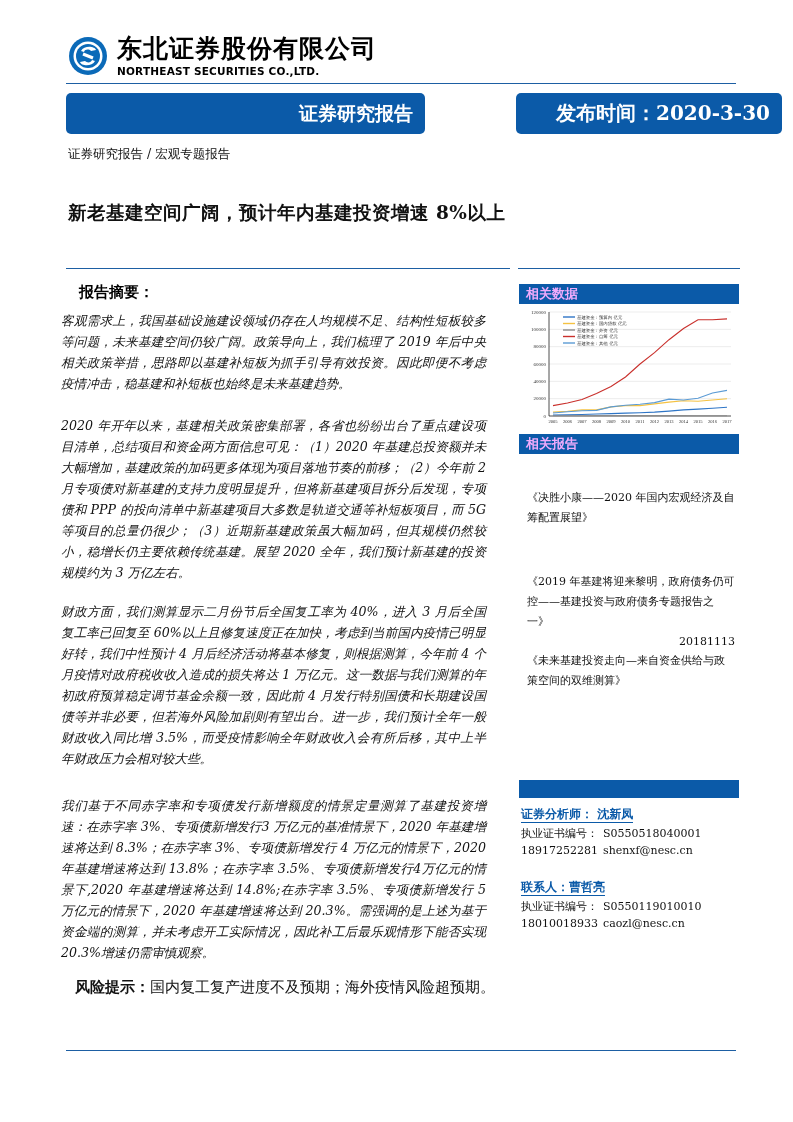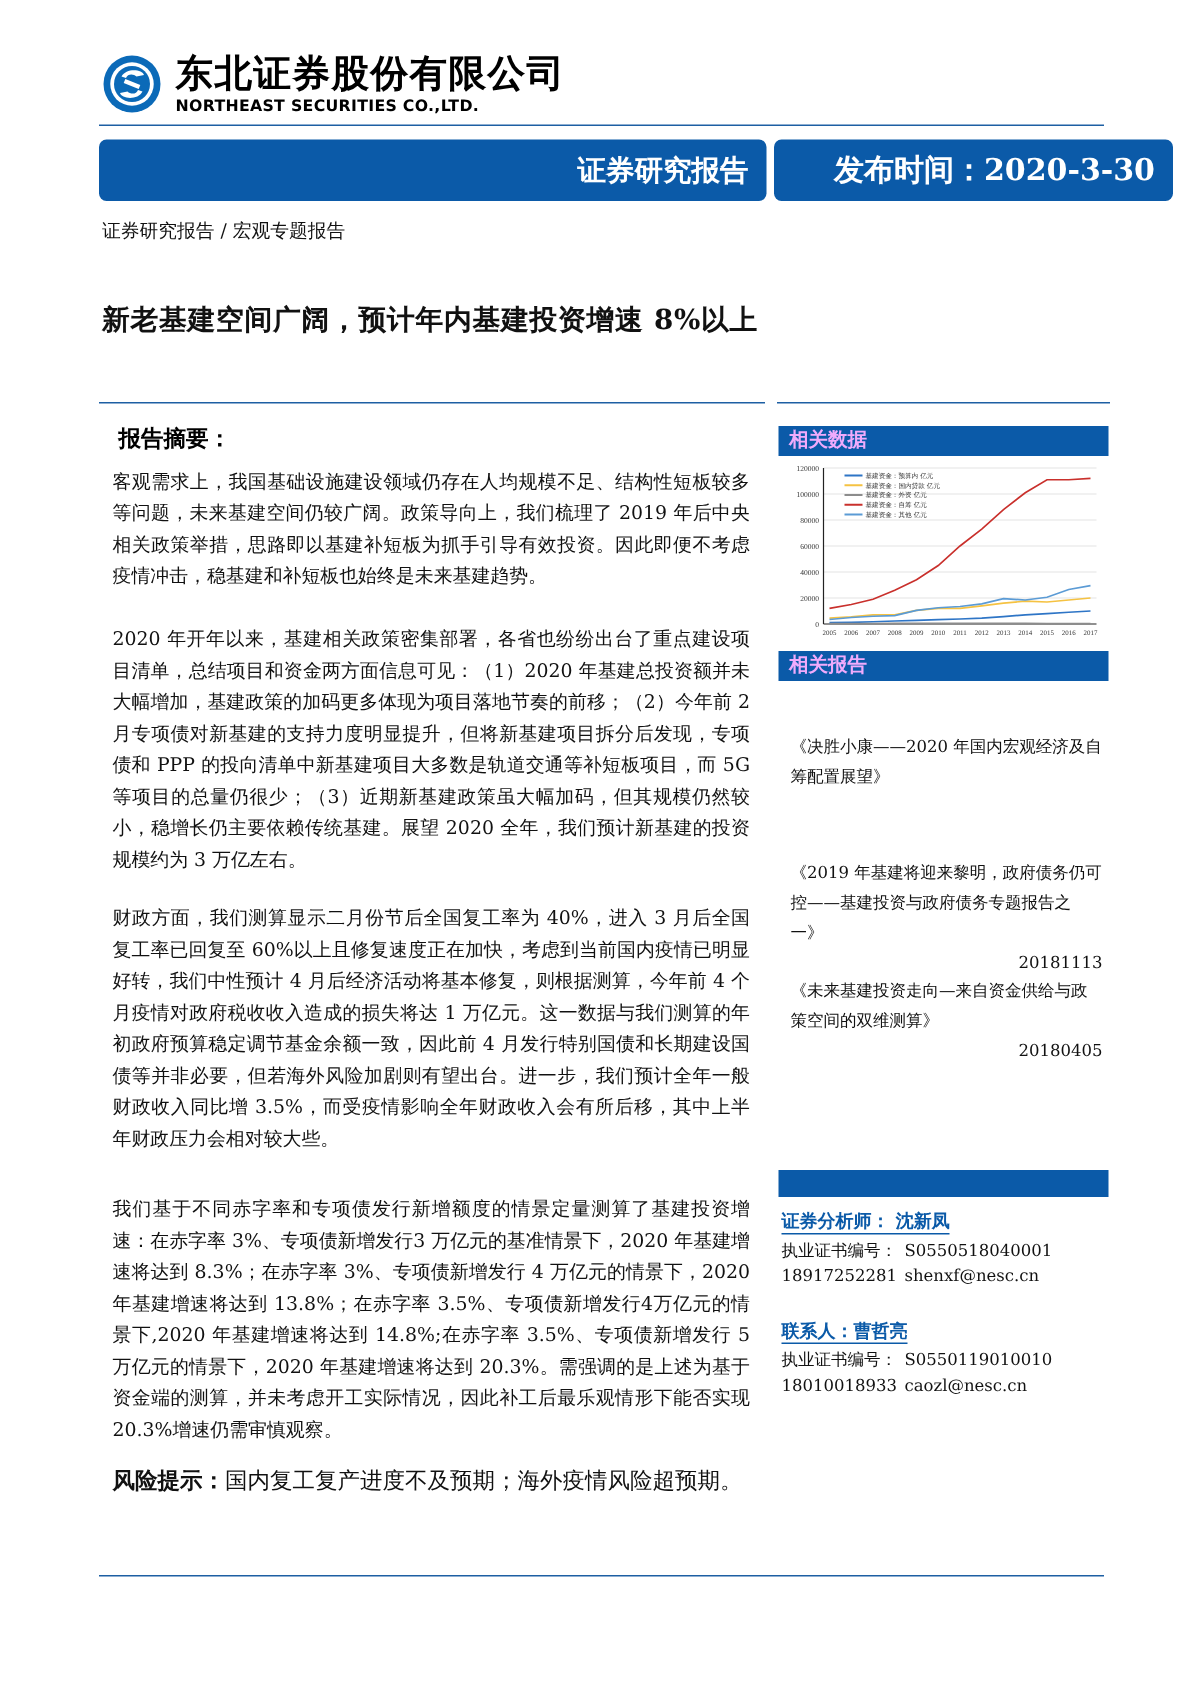--- a/index.html
+++ b/index.html
@@ -5,33 +5,33 @@
   * { box-sizing: border-box; margin: 0; padding: 0; }
   html, body { width: 793px; height: 1122px; background: #ffffff; overflow: hidden; }
   body { position: relative; font-family: "DejaVu Serif", "Liberation Serif", serif; color: #111; }
 
   .logo { position: absolute; left: 68px; top: 36px; width: 40px; height: 40px; }
   .logo-cn { position: absolute; left: 117px; top: 36px; font-family: "DejaVu Sans", sans-serif; font-weight: bold; font-size: 25px; letter-spacing: 1px; color: #000; line-height: 26px; }
   .logo-en { position: absolute; left: 117px; top: 65px; font-family: "DejaVu Sans", sans-serif; font-weight: bold; font-size: 10.5px; letter-spacing: 0.2px; color: #000; line-height: 12px; }
   .top-rule { position: absolute; left: 66px; top: 83px; width: 670px; height: 1px; background: #1d5fa3; }
 
   .banner { position: absolute; top: 93px; height: 41px; background: #0b5aa8; border-radius: 5px; color: #fff; font-weight: bold; display: flex; align-items: center; justify-content: flex-end; }
-  .banner-left { left: 66px; width: 445px; padding-right: 12px; font-size: 19px; padding-left: 32px; }
+  .banner-left { left: 66px; width: 359px; padding-right: 12px; font-size: 19px; padding-left: 32px; }
   .banner-right { left: 516px; width: 266px; padding-right: 12px; font-size: 20px; }
 
   .breadcrumb { position: absolute; left: 68px; top: 146px; font-size: 12.5px; color: #111; }
 
   .title { position: absolute; left: 68px; top: 200px; font-size: 18.5px; font-weight: bold; color: #111; letter-spacing: 0.5px; }
 
   .rule-left { position: absolute; left: 66px; top: 268px; width: 444px; height: 1px; background: #1d5fa3; }
   .rule-right { position: absolute; left: 518px; top: 268px; width: 222px; height: 1px; background: #1d5fa3; }
 
   .summary-h { position: absolute; left: 79px; top: 283px; font-size: 15px; font-weight: bold; color: #000; }
 
-  .main { position: absolute; left: 75px; width: 425px; font-size: 12.6px; line-height: 21px; text-align: justify; color: #111; }
+  .main { position: absolute; left: 61px; width: 425px; font-size: 12.6px; line-height: 21px; text-align: justify; color: #111; font-style: italic; }
   .p1 { top: 310px; }
   .p2 { top: 415px; }
   .p3 { top: 601px; }
   .p4 { top: 795px; }
   .risk { position: absolute; left: 75px; top: 978px; font-size: 15px; color: #111; }
   .risk b { font-weight: bold; }
 
   .bottom-rule { position: absolute; left: 66px; top: 1050px; width: 670px; height: 1px; background: #1d5fa3; }
 
   .side-head { position: absolute; left: 519px; width: 220px; height: 20px; background: #0b5aa8; color: #f0abfc; font-size: 13px; font-weight: bold; padding-left: 7px; line-height: 20px; }
@@ -148,21 +148,20 @@
 
 <div class="report r1">
   <span>《决胜小康——2020 年国内宏观经济及自筹配置展望》</span>
 </div>
 <div class="report r2">
   <span>《2019 年基建将迎来黎明，政府债务仍可控——基建投资与政府债务专题报告之一》</span>
   <span class="date">20181113</span>
 </div>
 <div class="report r3">
   <span>《未来基建投资走向—来自资金供给与政策空间的双维测算》</span>
-  <span class="date">20180405</span>
 </div>
 
 <div class="side-head sh3"></div>
 
 <div class="contact c1">
   <span class="role">证券分析师：  沈新凤</span>
   <div class="row">
       <span>执业证书编号：</span>
       <span>S0550518040001</span>
     </div>

